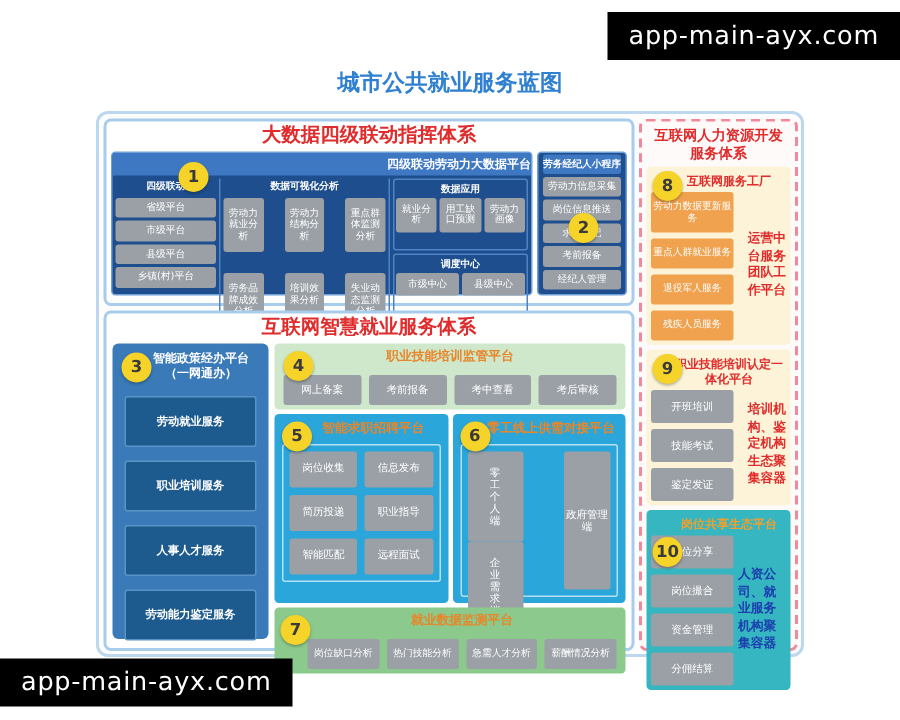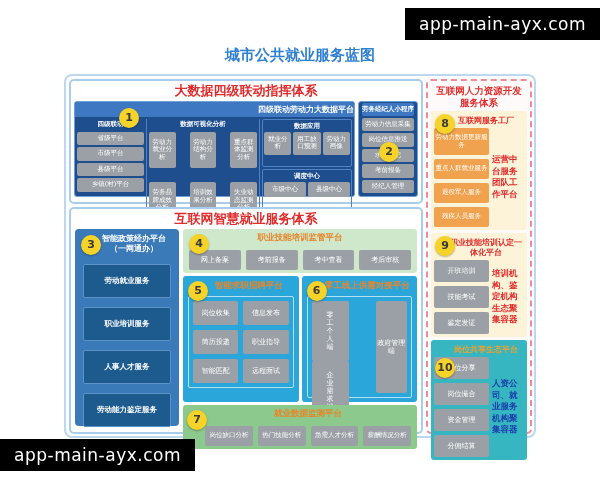--- a/index.html
+++ b/index.html
@@ -99,21 +99,21 @@
     padding:2px 0 2px 14px; }
   .r-title.red { color:#e02c2c; }
   .r-title.orange { color:#f0a030; }
   .r-body { display:flex; gap:3px; align-items:center; }
   .r-boxes { flex:1; display:flex; flex-direction:column; gap:4px; }
   .obox { background:#f0a24e; color:#fff; font-size:6.5px; text-align:center;
     border-radius:2px; padding:6px 1px; line-height:1.2; }
   .r-boxes .gbox { font-size:7px; padding:7px 1px; }
   .side-note { width:32px; font-weight:bold; font-size:8.5px; line-height:1.35;
     word-break:break-all; text-align:left; }
-  .side-note.red { color:#e02c2c; }
+  .side-note.red { color:#e02c2c;text-align:right; }
   .side-note.blue { color:#1c3fae; }
 </style>
 </head>
 <body>
 
 <div class="stage">
 
   <div class="wm-badge wm-top">app-main-ayx.com</div>
 
   <div class="page-title">城市公共就业服务蓝图</div>

